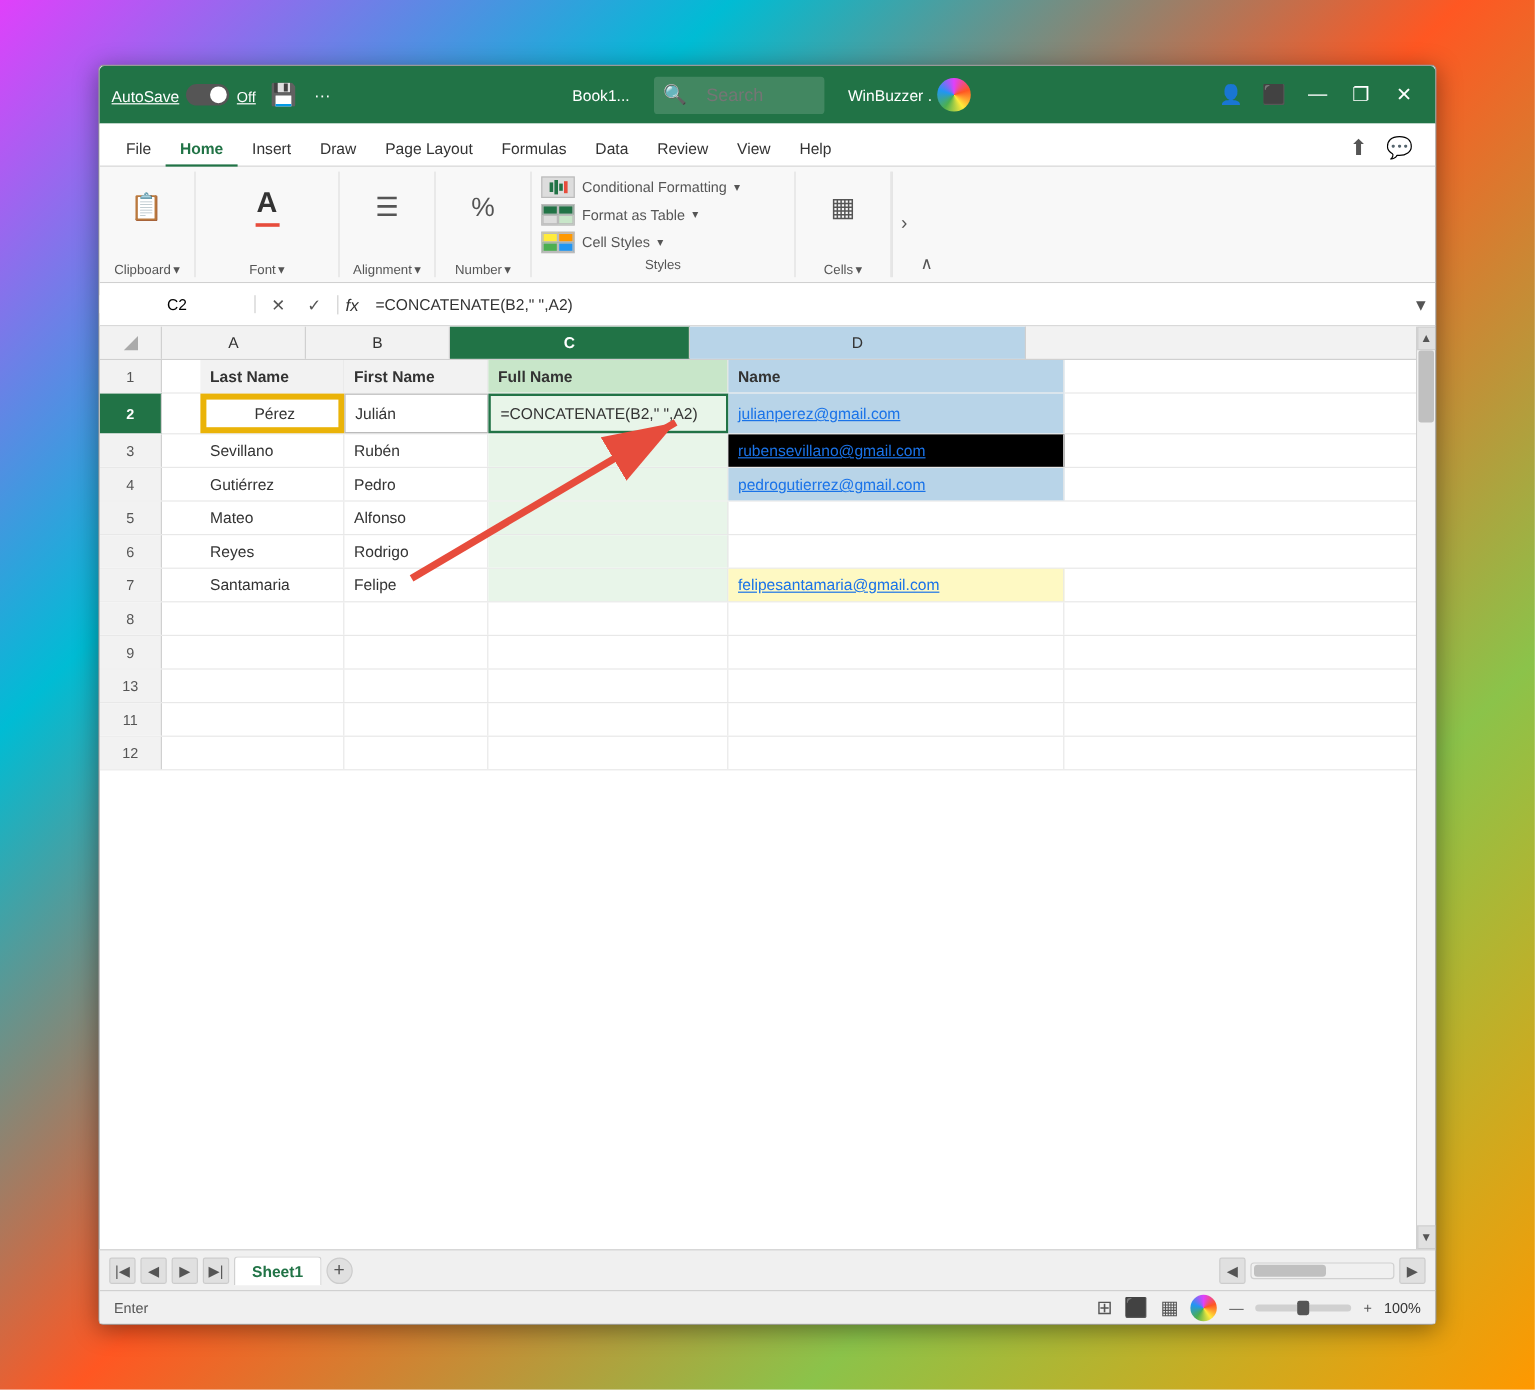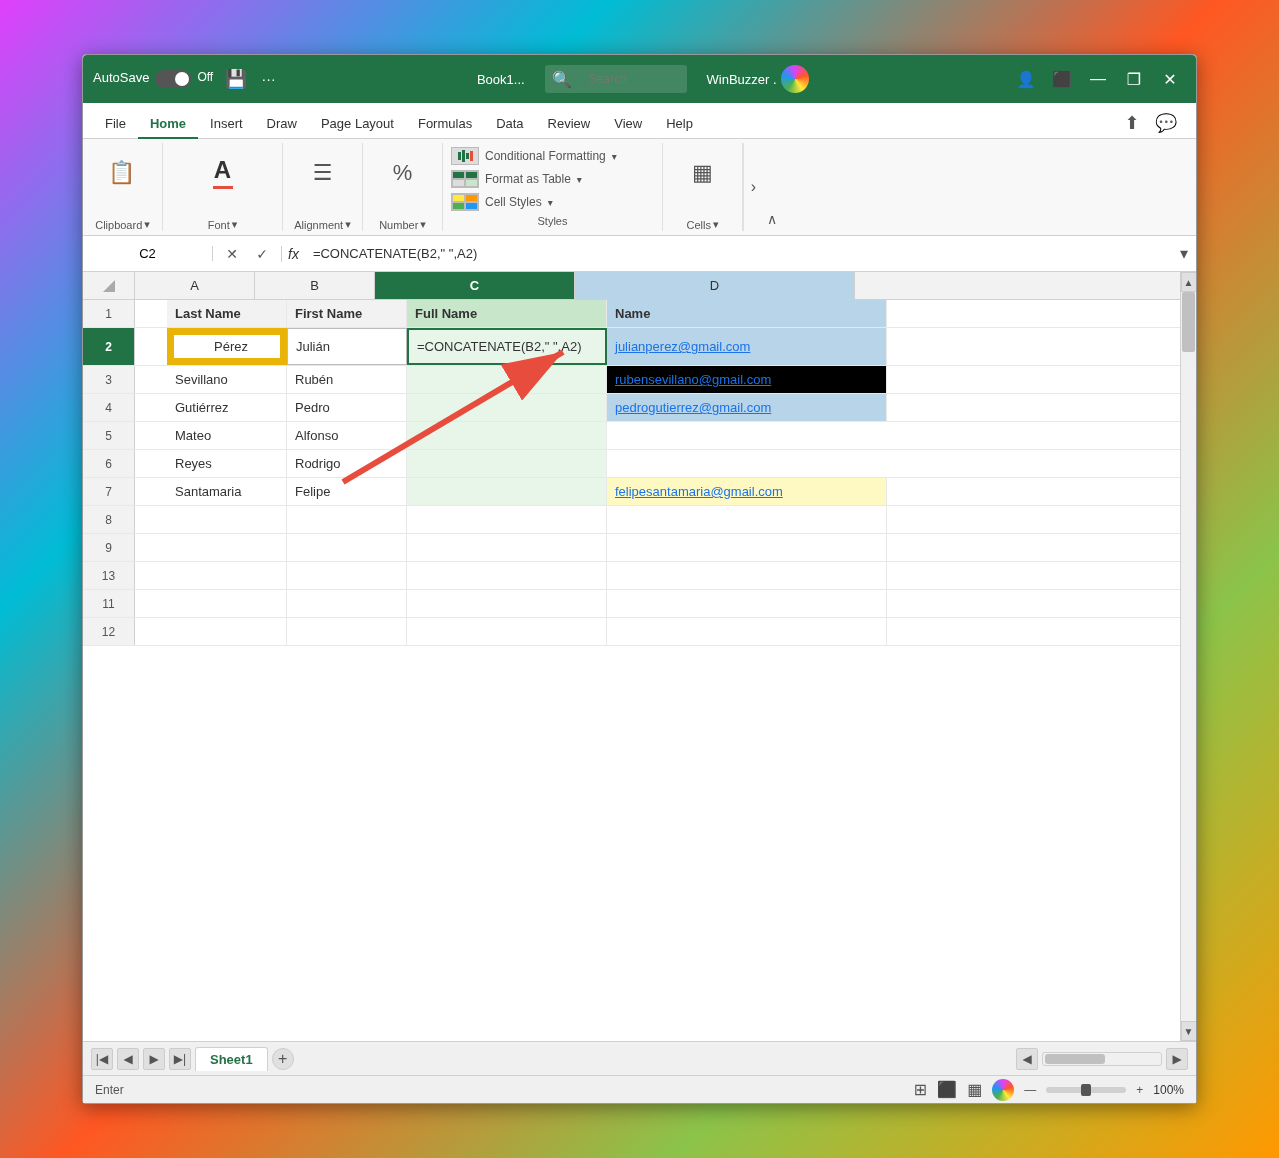--- a/index.html
+++ b/index.html
@@ -28,24 +28,25 @@
       background: #217346;
       height: 48px;
       display: flex;
       align-items: center;
       padding: 0 10px;
       gap: 8px;
       border-radius: 4px 4px 0 0;
     }
     .autosave-group {
       display: flex;
-      align-items: flex-start;
+      align-items: flex-end;
       gap: 6px;
       color: #fff;
       font-size: 13px;
+      text-decoration: underline;
     }
     .toggle-off {
       background: #555;
       border-radius: 10px;
       width: 36px;
       height: 18px;
       display: flex;
       align-items: center;
       padding: 2px;
       cursor: pointer;
@@ -600,21 +601,21 @@
         <div class="toggle-knob"></div>
       </div>
       <span class="toggle-label">Off</span>
     </div>
     <span class="title-bar-icon">💾</span>
     <span class="title-bar-more">···</span>
     <div class="title-center">
       <span class="title-text">Book1...</span>
       <div style="display:flex;align-items:center;background:rgba(255,255,255,0.15);border-radius:3px;padding:3px 8px;gap:6px;">
         <span>🔍</span>
-        <input class="title-search" style="background: transparent; border: none; color: #bef264; font-size: 12px; width: 100px; outline: none;" placeholder="Search">
+        <input class="title-search" style="background: transparent; border: none; color: #bef264; font-size: 15px; width: 100px; outline: none;" placeholder="Search">
       </div>
       <div class="winbuzzer-logo">
         <span>WinBuzzer .</span>
         <div class="logo-circle"></div>
       </div>
     </div>
     <div class="title-controls">
       <button class="ctrl-btn">👤</button>
       <button class="ctrl-btn">⬛</button>
       <button class="ctrl-btn">—</button>
@@ -786,21 +787,21 @@
         <div class="sheet-row header-row">
           <div class="row-num">1</div>
           <div class="sheet-cell col-a">Last Name</div>
           <div class="sheet-cell col-b">First Name</div>
           <div class="sheet-cell col-c" style="font-weight:600;background:#c8e6c9;">Full Name</div>
           <div class="sheet-cell col-d" style="font-weight:600;background:#b8d4e8;">Name</div>
         </div>
 
         <div class="sheet-row">
           <div class="row-num active-row">2</div>
-          <div class="sheet-cell col-a" style="border:7px solid #eab308;padding-left:40px;">Pérez</div>
+          <div class="sheet-cell col-a" style="border:5px solid #eab308;padding-left:40px;">Pérez</div>
           <div class="sheet-cell col-b" style="border:1px solid #bbb;">Julián</div>
           <div class="sheet-cell col-c cell-active">
             <span>=CONCATENATE(<span class="blue">B2</span>," ",<span class="blue">A2</span>)</span>
           </div>
           <div class="sheet-cell col-d" style="background:#b8d4e8;">
             <span class="cell-email">julianperez@gmail.com</span>
           </div>
         </div>
 
         <div class="sheet-row">

